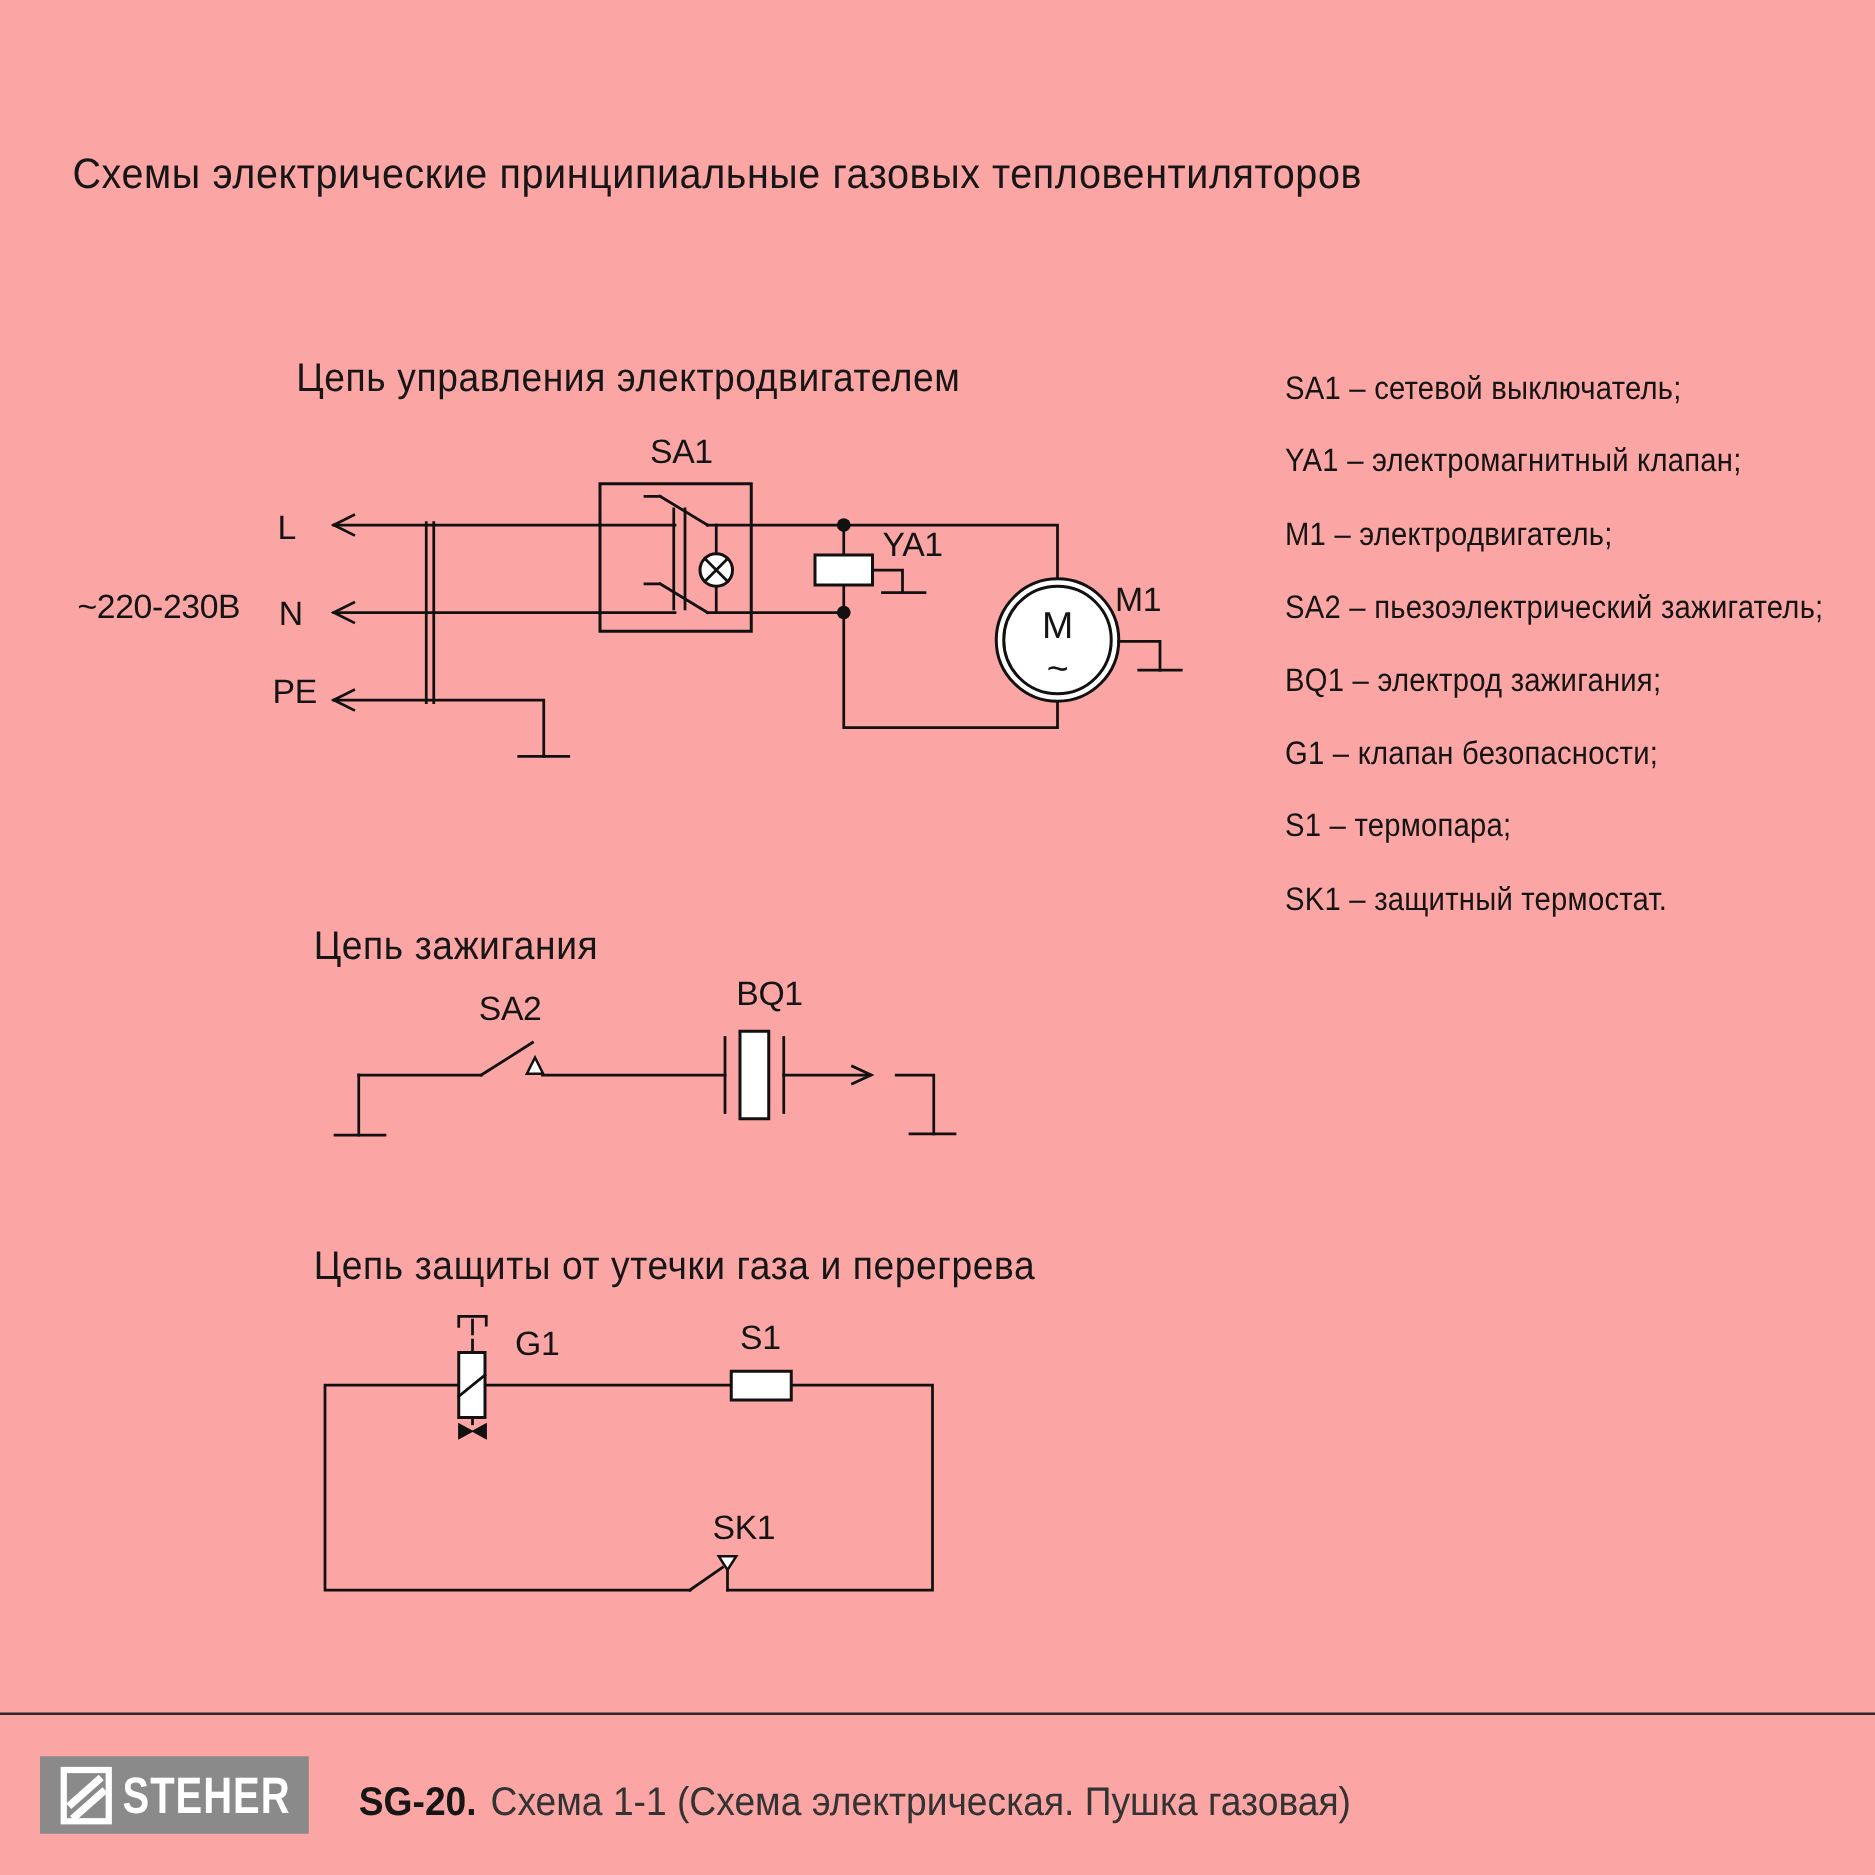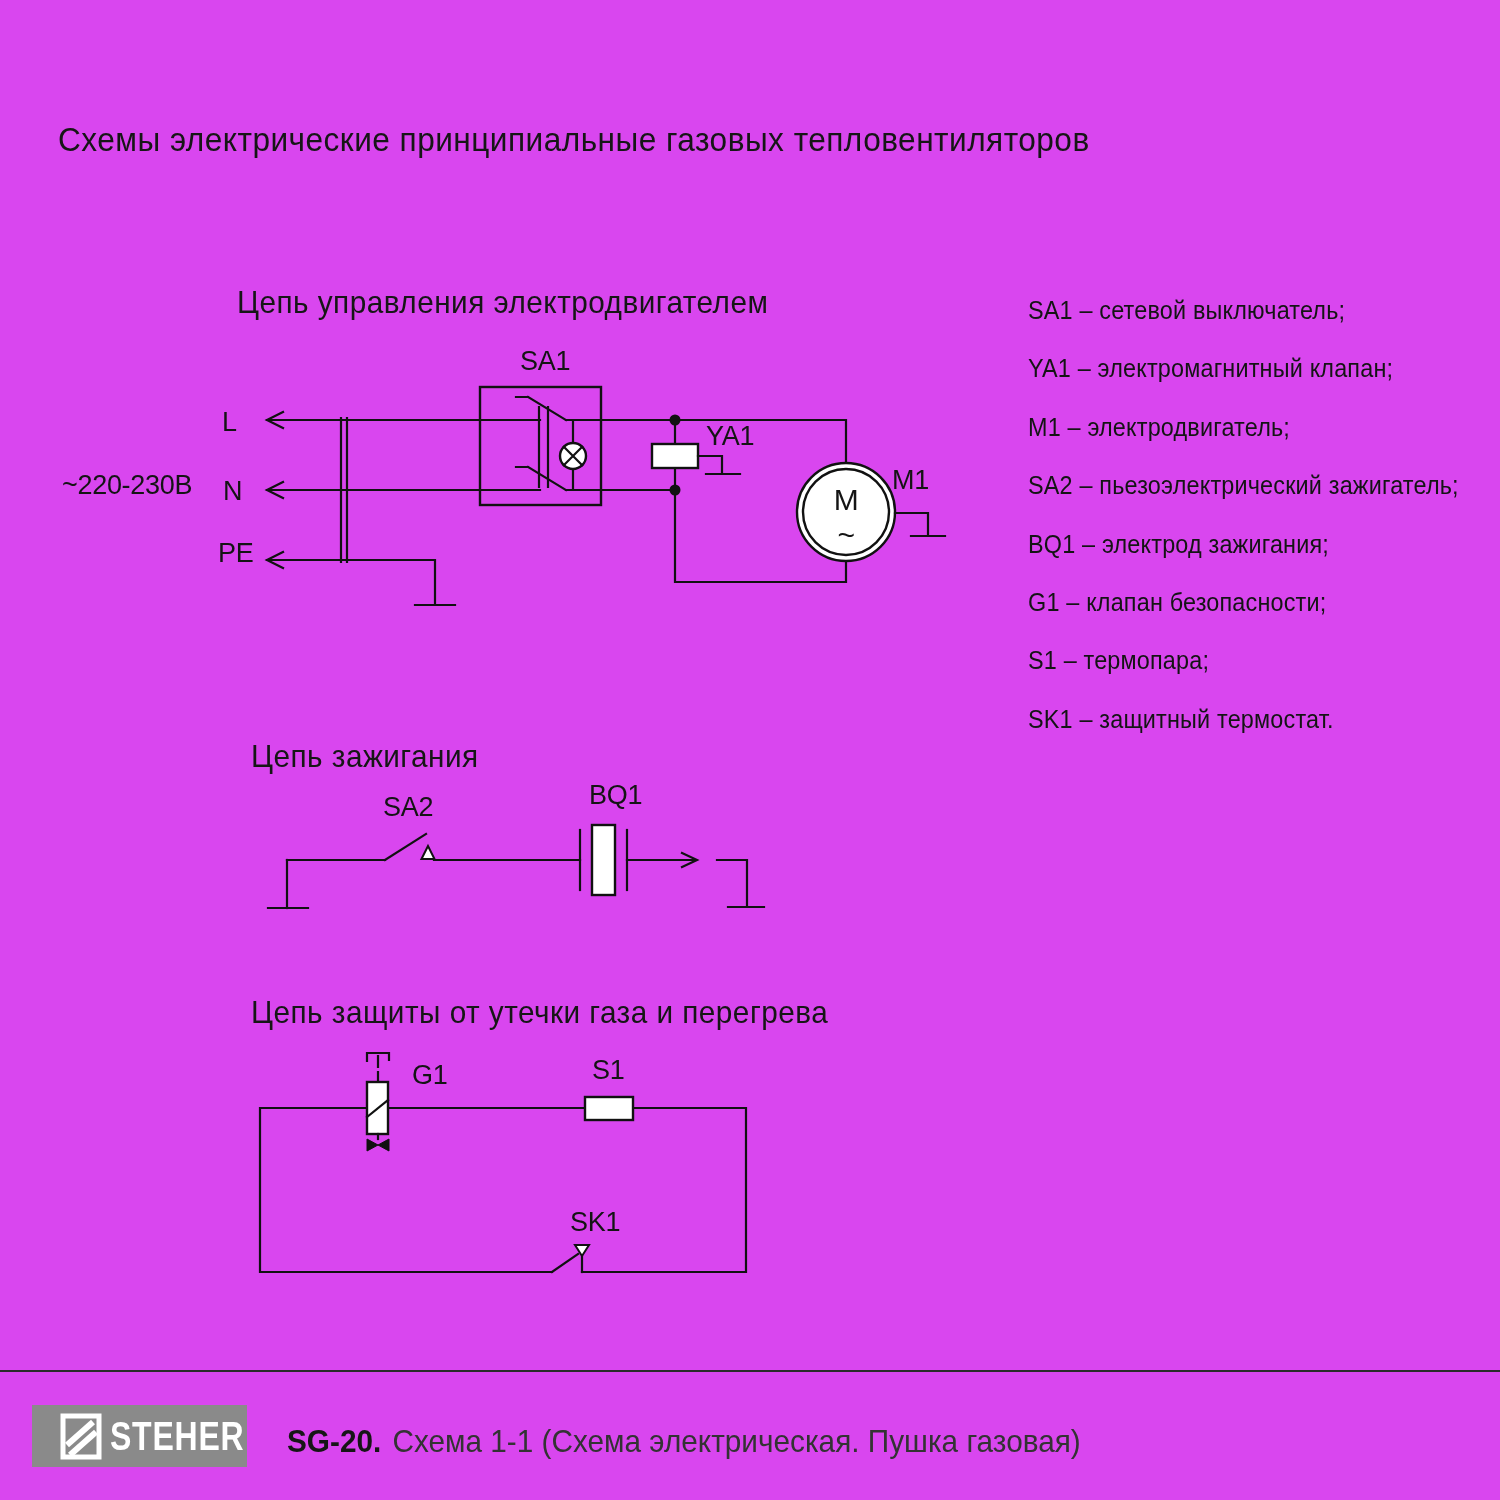--- a/index.html
+++ b/index.html
@@ -1,34 +1,34 @@
 <!DOCTYPE html>
 <html><head>
 <meta charset="utf-8">
 <style>
   html,body{margin:0;padding:0;background:#fff;}
-  .canvas{position:relative;width:1500px;height:1500px;background:#d946ef;overflow:hidden;
+  .canvas{position:relative;width:1500px;height:1500px;background:#fca5a5;overflow:hidden;
           font-family:"Liberation Sans",sans-serif;color:#111;}
   .abs{position:absolute;white-space:nowrap;}
   .doc-title{font-size:34px;letter-spacing:.5px;transform:scaleX(.93);transform-origin:0 0;color:#161616;}
   .sec-title{font-size:32px;letter-spacing:.5px;transform:scaleX(.93);transform-origin:0 0;color:#161616;}
   .legend{position:absolute;left:1028px;top:295px;}
   .legend-item{height:58.4px;font-size:26px;letter-spacing:.2px;transform:scaleX(.9);
                transform-origin:0 0;white-space:nowrap;color:#141414;}
   svg{position:absolute;overflow:visible;}
   svg text{font-family:"Liberation Sans",sans-serif;font-size:27px;fill:#141414;letter-spacing:-.3px;}
   .wire{stroke:#111;stroke-width:2.2;fill:none;stroke-linecap:square;}
   .box{fill:#ffffff;stroke:#111;stroke-width:2.4;}
   .circ{fill:#ffffff;stroke:#111;stroke-width:2.4;}
   .dot{fill:#111;stroke:none;}
   .open-tri{fill:#ffffff;stroke:#111;stroke-width:2;}
   .fill-tri{fill:#111;stroke:#111;stroke-width:1;}
   .divider{position:absolute;left:0;top:1370px;width:1500px;height:2px;background:#2b2b2b;}
   .logo{position:absolute;left:32px;top:1405px;width:215px;height:62px;background:#8a8a8a;
-        display:flex;align-items:center;padding-left:28px;box-sizing:border-box;gap:8px;}
+        display:flex;align-items:center;padding-left:16px;box-sizing:border-box;gap:8px;}
   .brand{color:#fff;font-weight:700;font-size:41px;transform:scaleX(.78);transform-origin:0 50%;
          letter-spacing:1px;line-height:1;}
   .footer-line{position:absolute;left:287px;top:1423px;font-size:32px;transform:scaleX(.93);
                transform-origin:0 0;white-space:nowrap;color:#333;}
   .footer-line b{color:#161616;font-weight:700;}
   .footer-line .cap{margin-left:12px;}
 </style>
 </head>
 <body>
 

